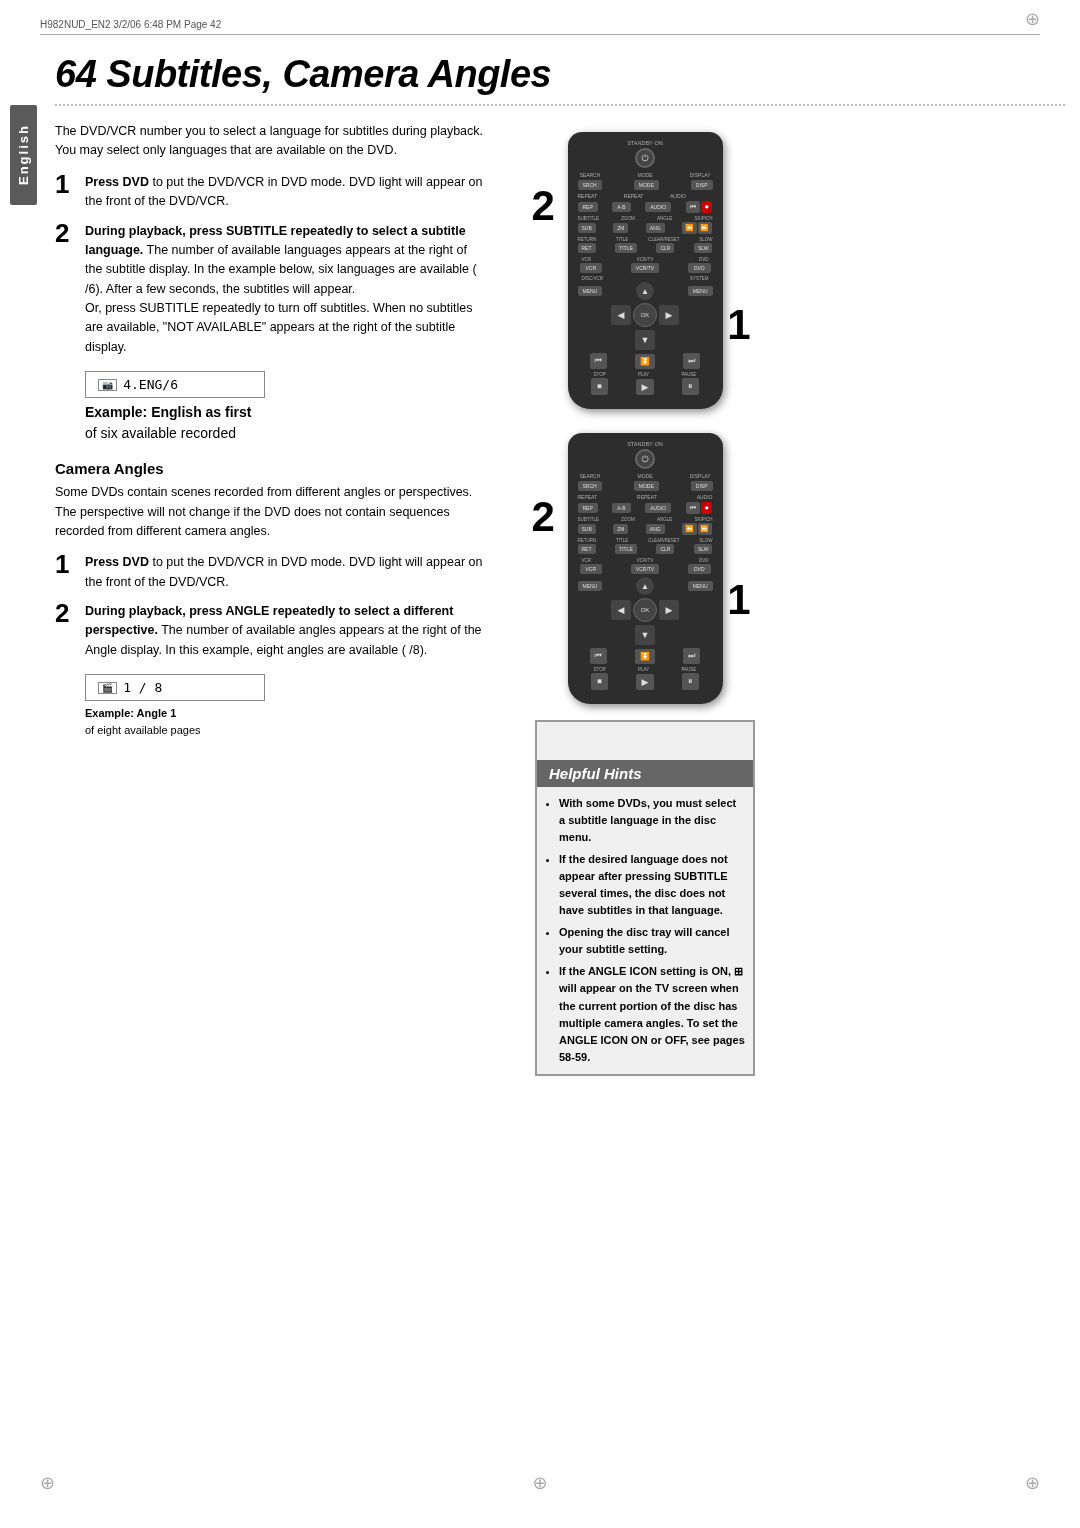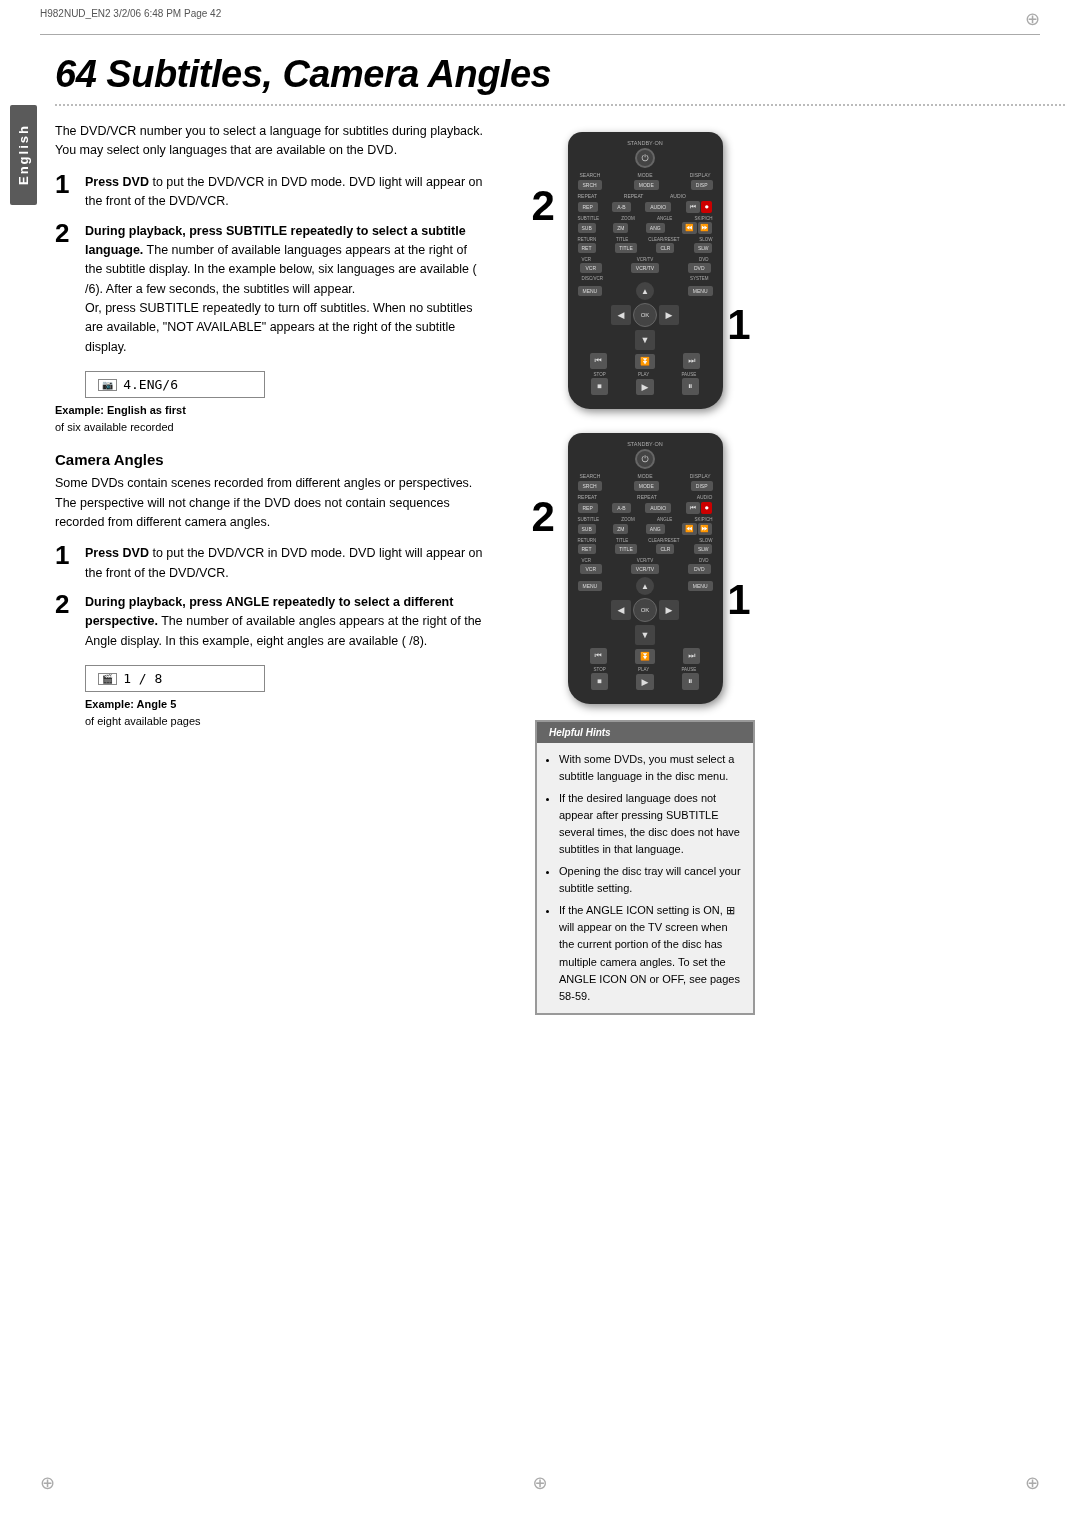--- a/index.html
+++ b/index.html
@@ -9,21 +9,21 @@
       color: #000;
       width: 1080px;
       min-height: 1528px;
       position: relative;
       font-size: 13px;
     }
   </style>
 </head>
 <body>
 
-<div style="display:flex; justify-content:space-between; align-items:flex-start; padding: 8px 40px 4px 40px; font-size:10px; color:#555;">
+<div style="display:flex; justify-content:space-between; align-items:flex-end; padding: 8px 40px 4px 40px; font-size:10px; color:#555;">
   <span>H982NUD_EN2  3/2/06  6:48 PM  Page 42</span>
   <span style="font-size:18px; color:#aaa;">⊕</span>
 </div>
 <div style="border-top:1px solid #aaa; margin: 0 40px 0 40px;"></div>
 
 <div style="display:flex; min-height:1450px;">
 
   <div style="display:flex; align-items:flex-start; padding-top:70px; padding-left:10px;">
     <div style="writing-mode:vertical-rl; transform:rotate(180deg); background:#5a5a5a; color:#fff; font-size:13px; font-weight:bold; padding:14px 6px; text-align:center; border-radius:2px; letter-spacing:2px; height:100px; display:flex; align-items:center; justify-content:center;">
       English
@@ -59,21 +59,21 @@
             <b>During playback, press SUBTITLE repeatedly to select a subtitle language.</b> The number of available languages appears at the right of the subtitle display. In the example below, six languages are available ( /6). After a few seconds, the subtitles will appear.<br>
             Or, press SUBTITLE repeatedly to turn off subtitles. When no subtitles are available, "NOT AVAILABLE" appears at the right of the subtitle display.
           </div>
         </div>
 
         
         <div style="border:1.5px solid #888; background:#fff; padding:5px 12px; font-family:monospace; font-size:13px; display:inline-flex; align-items:center; margin:8px 0 4px 30px; min-width:180px;">
           <span style="border:1px solid #888; padding:0 3px; font-size:9px; margin-right:6px;">📷</span>
           <span>4.ENG/6</span>
         </div>
-        <div style="font-size:11px; margin-bottom:16px; line-height:1.5;">
+        <div style="font-size:14px; margin-left:30px; margin-bottom:16px; line-height:1.5;">
           <b>Example: English as first</b><br>
           <span>of six available recorded</span>
         </div>
 
         
         <h2 style="font-size:15px; font-weight:bold; margin-bottom:6px; margin-top:4px;">Camera Angles</h2>
         <p style="font-size:12.5px; line-height:1.55; margin-bottom:12px;">Some DVDs contain scenes recorded from different angles or perspectives. The perspective will not change if the DVD does not contain sequences recorded from different camera angles.</p>
 
         
         <div style="display:flex; margin-bottom:10px; align-items:flex-start;">
@@ -90,21 +90,21 @@
             <b>During playback, press ANGLE repeatedly to select a different perspective.</b> The number of available angles appears at the right of the Angle display. In this example, eight angles are available ( /8).
           </div>
         </div>
 
         
         <div style="border:1.5px solid #888; background:#fff; padding:5px 12px; font-family:monospace; font-size:13px; display:inline-flex; align-items:center; margin:8px 0 4px 30px; min-width:180px;">
           <span style="border:1px solid #888; padding:0 3px; font-size:9px; margin-right:6px;">🎬</span>
           <span>1 / 8</span>
         </div>
         <div style="font-size:11px; margin-left:30px; margin-bottom:16px; line-height:1.5;">
-          <b>Example: Angle 5</b><br>
+          <b>Example: Angle 1</b><br>
           <span>of eight available pages</span>
         </div>
 
       </div>
 
       <div style="width:300px; padding-left:20px; display:flex; flex-direction:column; align-items:center;">
 
         <div style="position:relative; margin-bottom:24px; margin-top:10px;">
 
           <span style="position:absolute; left:-36px; top:50px; font-size:42px; font-weight:bold; color:#000; z-index:2;">2</span>
@@ -324,24 +324,24 @@
               <div style="background:#555;border-radius:2px;padding:3px 6px;font-size:9px;color:#ddd;">⏹</div>
               <div style="background:#555;border-radius:2px;padding:3px 6px;font-size:9px;color:#ddd;">▶</div>
               <div style="background:#555;border-radius:2px;padding:3px 6px;font-size:9px;color:#ddd;">⏸</div>
             </div>
           </div>
 
           <span style="position:absolute; right:-28px; bottom:80px; font-size:42px; font-weight:bold; color:#000;">1</span>
         </div>
 
         <div style="border:2px solid #999; background:#f0f0f0; width:220px;">
-          <div style="background:#666; color:#fff; font-style:italic; font-weight:bold; font-size:10px; padding:5px 12px;">
+          <div style="background:#666; color:#fff; font-style:italic; font-weight:bold; font-size:15px; padding:5px 12px;margin-top:38px;">
             <span>Helpful Hints</span>
           </div>
-          <div style="padding:8px 8px 8px 8px; font-size:11px; line-height:1.55;">
+          <div style="padding:8px 8px 8px 8px; font-size:11px; line-height:1.55;font-weight:bold;">
             <ul style="list-style:disc; padding-left:14px;">
               <li style="margin-bottom:5px;">With some DVDs, you must select a subtitle language in the disc menu.</li>
               <li style="margin-bottom:5px;">If the desired language does not appear after pressing SUBTITLE several times, the disc does not have subtitles in that language.</li>
               <li style="margin-bottom:5px;">Opening the disc tray will cancel your subtitle setting.</li>
               <li>If the ANGLE ICON setting is ON, ⊞ will appear on the TV screen when the current portion of the disc has multiple camera angles. To set the ANGLE ICON ON or OFF, see pages 58-59.</li>
             </ul>
           </div>
         </div>
 
       </div>

